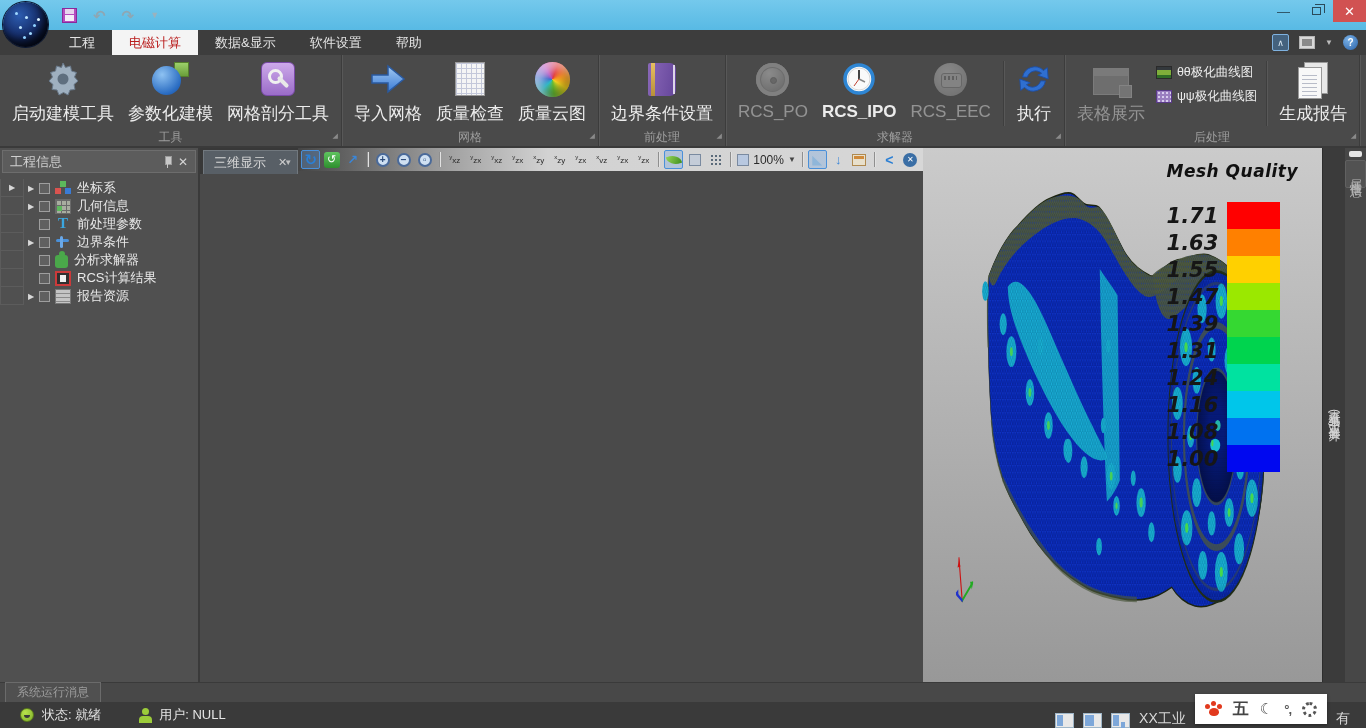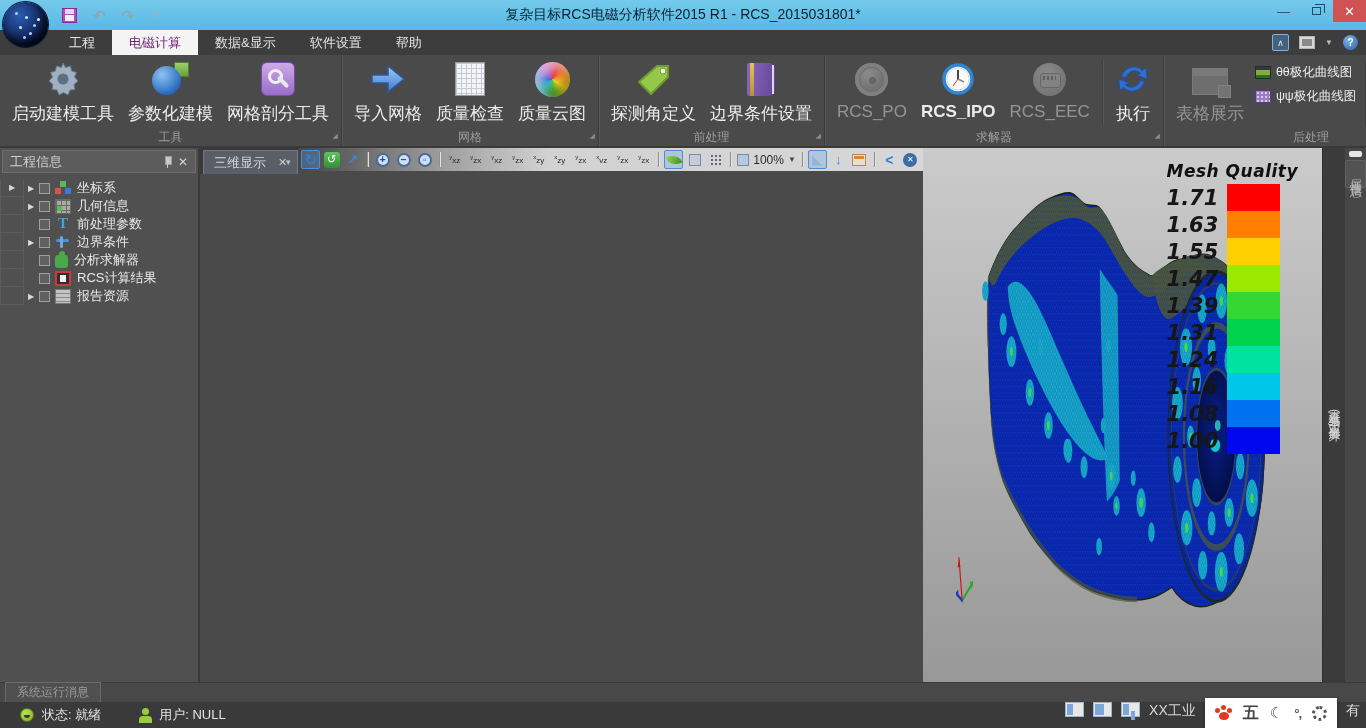--- a/index.html
+++ b/index.html
@@ -22,21 +22,21 @@
   .title-text{position:absolute;left:0;right:0;text-align:center;font-size:14px;color:#07222e}
   .winbtns{position:absolute;right:0;top:0;display:flex}
   .wbtn{width:33px;height:22px;display:flex;align-items:center;justify-content:center;color:#2a4a5a;font-size:13px}
   .wbtn.close{background:#d15252;color:#fff;font-weight:bold}
   .ic-restore{width:9px;height:8px;border:1.5px solid #2a4a5a;position:relative;background:transparent}
   .ic-restore::before{content:"";position:absolute;left:2px;top:-4px;width:9px;height:8px;border:1.5px solid #2a4a5a;border-bottom:none;border-left:none}
 
   
   .menubar{height:25px;background:#3d3d3d;display:flex;align-items:stretch;padding-left:52px;position:relative}
   .mtab{padding:0 17px;color:#e4e4e4;font-size:13px;line-height:25px}
-  .mtab.active{background:#f4f4f4;color:#701a75}
+  .mtab.active{background:#f4f4f4;color:#b91c1c}
   .menu-right{position:absolute;right:8px;top:0;height:25px;display:flex;gap:10px;align-items:center}
   .mr-chev{width:17px;height:17px;border:1px solid #7fb2e0;background:#44627e;color:#dceaf4;font-size:9px;display:flex;align-items:center;justify-content:center;border-radius:2px}
   .mr-mon{width:16px;height:13px;border:1px solid #b5b5b5;background:#d8d8d8;position:relative}
   .mr-mon::before{content:"";position:absolute;inset:2px;background:#8a8a8a}
   .mr-car{color:#bcbcbc;font-size:8px}
   .mr-help{width:15px;height:15px;border-radius:50%;background:radial-gradient(circle at 35% 30%,#7ab2e8,#2a62a8);color:#fff;font-size:10px;font-weight:bold;display:flex;align-items:center;justify-content:center}
 
   
   .ribbon{height:93px;background:#4a4a4a;display:flex;border-bottom:2px solid #3a3a3a}
   .rgroup{display:flex;flex-direction:column;border-right:1px solid #3c3c3c;box-shadow:1px 0 0 #585858}
@@ -136,41 +136,41 @@
   .g-reg{color:#8fb6d9;font-size:13px}
   .g-dn{color:#3a86d8;font-weight:bold;font-size:13px}
   .winic{width:14px;height:12px;border:1px solid #b08a50;background:#e8e0cc;position:relative}
   .winic::before{content:"";position:absolute;left:1px;top:1px;right:1px;height:3px;background:#d08a3a}
   .g-share{color:#2b7fd4;font-weight:bold;font-size:14px}
   .g-cx{width:14px;height:14px;border-radius:50%;background:#3a6ea5;color:#fff;font-size:8px;font-weight:bold;display:flex;align-items:center;justify-content:center}
 
   .canvas{flex:1;position:relative;background:linear-gradient(180deg,#cbcbcb,#989898);overflow:hidden}
   .model-svg{position:absolute;inset:0;width:100%;height:100%}
   .legend{position:absolute;top:13px;right:24px}
-  .legend-title{font:italic bold 17px "DejaVu Sans",sans-serif;color:#101010;text-align:left;margin-bottom:3px;letter-spacing:.5px}
+  .legend-title{font:italic bold 17px "DejaVu Sans",sans-serif;color:#101010;text-align:left;margin-bottom:21px;letter-spacing:.5px}
   .lrow{display:flex;align-items:center;height:27px}
   .lval{width:60px;text-align:right;font:italic bold 21px "DejaVu Sans",sans-serif;color:#161616;padding-right:11px}
   .lsw{width:53px;height:27px}
 
   .collapsebar{width:23px;background:#3b3b3b;border-left:1px solid #2d2d2d;display:flex;align-items:center;justify-content:center}
   .vtext{writing-mode:vertical-rl;color:#d4d4d4;font-size:12px;letter-spacing:2px}
   .rail{width:21px;background:#474747;display:flex;flex-direction:column;align-items:center;padding-top:3px;gap:3px}
   .thumb{width:13px;height:6px;background:#e6e6e6;border-radius:2px}
   .railtab{writing-mode:vertical-rl;color:#b4b4b4;font-size:12px;background:#525252;border:1px solid #616161;padding:9px 1px;border-radius:2px;letter-spacing:2px}
 
   
   .bottomtabs{height:20px;background:#484848;display:flex;align-items:center;padding-left:5px;border-top:1px solid #3a3a3a}
   .btab{border:1px solid #6b6b6b;color:#9d9d9d;font-size:12px;padding:1px 11px;background:#505050}
   .statusbar{height:26px;background:#3a3a3a;display:flex;align-items:center;color:#e4e4e4;font-size:13px;position:relative;gap:8px;padding-left:20px}
   .stico{width:14px;height:14px;border-radius:50%;background:radial-gradient(circle at 35% 30%,#b8e24c,#7fb02a);border:1px solid #5a7a1a;position:relative}
   .stico::after{content:"";position:absolute;left:3px;top:6px;width:6px;height:3px;background:#3a3a3a;border-radius:0 0 3px 3px}
   .usrico{width:12px;height:15px;position:relative;margin-left:30px}
   .usrico::before{content:"";position:absolute;left:3px;top:0;width:7px;height:7px;border-radius:50%;background:#9ccc3a}
   .usrico::after{content:"";position:absolute;left:0;bottom:0;width:13px;height:7px;border-radius:4px 4px 0 0;background:#9ccc3a}
-  .sbr{position:absolute;right:6px;top:0;height:26px;display:flex;align-items:flex-start;gap:9px}
+  .sbr{position:absolute;right:16px;top:0;height:26px;display:flex;align-items:flex-end;gap:9px}
   .lico{width:19px;height:15px;border:1px solid #9fb6c8;background:#e8e8e8;position:relative}
   .lico::before{content:"";position:absolute;left:1px;top:1px;bottom:1px;background:#7da7d9}
   .lico.a::before{width:6px}.lico.b::before{width:9px}.lico.c::before{width:6px;box-shadow:7px 6px 0 -1px #7da7d9}
   .cptext{color:#d8d8d8;font-size:14px}
   .ime{height:30px;background:#fff;display:flex;align-items:center;gap:11px;padding:0 10px;transform:translateY(-4px);box-shadow:0 1px 3px rgba(0,0,0,.4)}
   .paw{width:17px;height:15px;position:relative}
   .paw::before{content:"";position:absolute;left:4px;top:6px;width:10px;height:8px;background:#e23a1e;border-radius:50% 50% 46% 46%}
   .paw::after{content:"";position:absolute;left:0;top:2px;width:5px;height:5px;background:#e23a1e;border-radius:50%;
     box-shadow:6px -3px 0 #e23a1e,12px 0 0 #e23a1e}
   .ime-wubi{color:#444;font-size:16px;font-weight:bold}
@@ -182,21 +182,20 @@
 <body>
 
 <div class="titlebar">
   <div class="logo"></div>
   <div class="qat">
     <span class="ic-save"></span>
     <span class="qglyph">↶</span>
     <span class="qglyph">↷</span>
     <span class="qcaret">▼</span>
   </div>
-  <div class="title-text">复杂目标RCS电磁分析软件2015 R1 - RCS_2015031801*</div>
   <div class="winbtns">
     <div class="wbtn">—</div>
     <div class="wbtn">
         <span class="ic-restore"></span>
       </div>
     <div class="wbtn close">✕</div>
   </div>
 </div>
 
 <div class="menubar">
@@ -272,29 +271,20 @@
             <span class="ic-cloud"></span>
           </span>
         <span>质量云图</span>
       </div>
     </div>
     <div class="glabel"><span>网格</span><span class="gcorner">◢</span></div>
   </div>
 
   <div class="rgroup">
     <div class="rbuttons">
-      <div class="rbig">
-        <span class="bicon">
-          <svg width="38" height="38" viewBox="0 0 38 38">
-              <path d="M4 22 L22 6 h11 v11 L16 34 z" fill="#95c84a" stroke="#6f9c2e" stroke-width="2"></path>
-              <circle cx="28" cy="11" r="3" fill="#eef6e0" stroke="#6f9c2e"></circle>
-            </svg>
-        </span>
-        <span>探测角定义</span>
-      </div>
       <div class="rbig">
         <span class="bicon">
             <span class="ic-book"></span>
           </span>
         <span>边界条件设置</span>
       </div>
     </div>
     <div class="glabel"><span>前处理</span><span class="gcorner">◢</span></div>
   </div>
 

